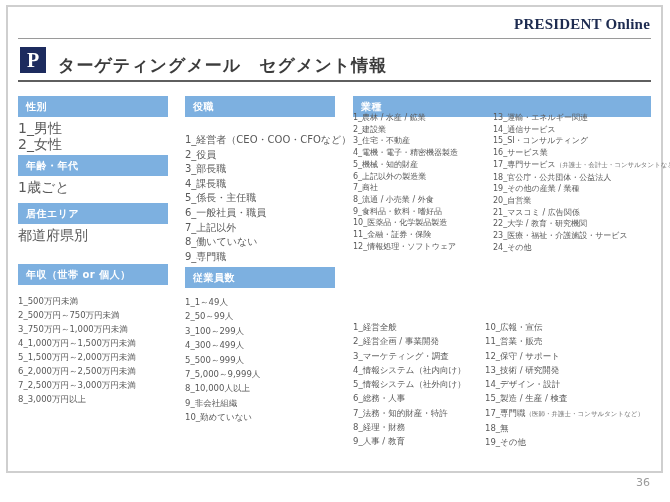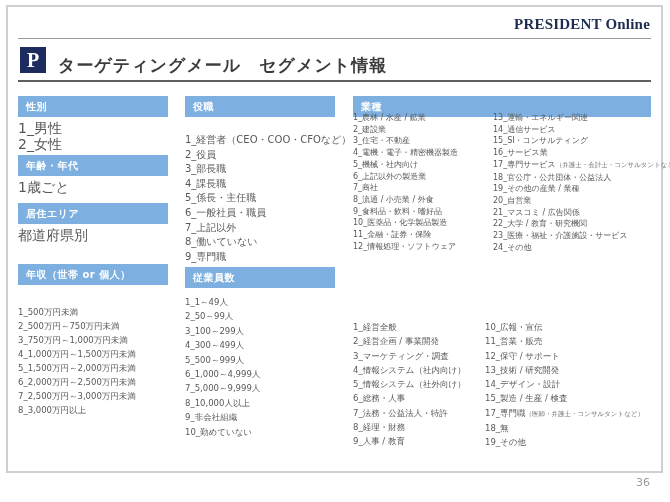--- a/index.html
+++ b/index.html
@@ -26,21 +26,21 @@
   .seg-h{
     box-sizing:border-box;height:21px;background:#7db0e0;color:#ffffff;
     font-size:10px;font-weight:700;padding:4px 0 0 8px;letter-spacing:.5px;white-space:nowrap;
   }
   .list{color:#595959}
   .list .item{white-space:nowrap}
   .note{font-size:6.5px;color:#6e6e6e}
 
   .l-basic{padding-top:4px;font-size:14px}
   .l-basic .item{line-height:15.5px}
-  .l-income{padding-top:20px;font-size:8.5px}
+  .l-income{padding-top:9px;font-size:8.5px}
   .l-income .item{line-height:14px}
   .l-pos{padding-top:16px;font-size:10px}
   .l-pos .item{line-height:14.6px}
   .l-emp{padding-top:7px;font-size:8.5px}
   .l-emp .item{line-height:14.4px}
   .l-ind{font-size:8px}
   .l-ind .item{line-height:11.7px}
   .l-occ{font-size:8.5px}
   .l-occ .item{line-height:14.3px}
 
@@ -116,36 +116,35 @@
 </section>
 
 <section class="seg" style="left:185px;top:267px;width:150px">
   <div class="seg-h">従業員数</div>
   <div class="list l-emp">
       <div class="item">1_1～49人</div>
       <div class="item">2_50～99人</div>
       <div class="item">3_100～299人</div>
       <div class="item">4_300～499人</div>
       <div class="item">5_500～999人</div>
-      <div class="item">6_1,000～4,999人</div>
       <div class="item">7_5,000～9,999人</div>
       <div class="item">8_10,000人以上</div>
       <div class="item">9_非会社組織</div>
       <div class="item">10_勤めていない</div>
     </div>
 </section>
 
 <section class="seg" style="left:353px;top:96px;width:298px;height:165px">
   <div class="seg-h">業種</div>
   <div class="list l-ind sub s1">
       <div class="item">1_農林 / 水産 / 鉱業</div>
       <div class="item">2_建設業</div>
       <div class="item">3_住宅・不動産</div>
       <div class="item">4_電機・電子・精密機器製造</div>
-      <div class="item">5_機械・社内向け</div>
+      <div class="item">5_機械・知的財産</div>
       <div class="item">6_上記以外の製造業</div>
       <div class="item">7_商社</div>
       <div class="item">8_流通 / 小売業 / 外食</div>
       <div class="item">9_食料品・飲料・嗜好品</div>
       <div class="item">10_医薬品・化学製品製造</div>
       <div class="item">11_金融・証券・保険</div>
       <div class="item">12_情報処理・ソフトウェア</div>
     </div>
   <div class="list l-ind sub ind2">
       <div class="item">13_運輸・エネルギー関連</div>
@@ -164,21 +163,21 @@
 </section>
 
 <section class="seg" style="left:353px;top:304px;width:298px;height:160px">
   <div class="list l-occ sub s1">
       <div class="item">1_経営全般</div>
       <div class="item">2_経営企画 / 事業開発</div>
       <div class="item">3_マーケティング・調査</div>
       <div class="item">4_情報システム（社内向け）</div>
       <div class="item">5_情報システム（社外向け）</div>
       <div class="item">6_総務・人事</div>
-      <div class="item">7_法務・公益法人・特許</div>
+      <div class="item">7_法務・知的財産・特許</div>
       <div class="item">8_経理・財務</div>
       <div class="item">9_人事 / 教育</div>
     </div>
   <div class="list l-occ sub occ2">
       <div class="item">10_広報・宣伝</div>
       <div class="item">11_営業・販売</div>
       <div class="item">12_保守 / サポート</div>
       <div class="item">13_技術 / 研究開発</div>
       <div class="item">14_デザイン・設計</div>
       <div class="item">15_製造 / 生産 / 検査</div>

